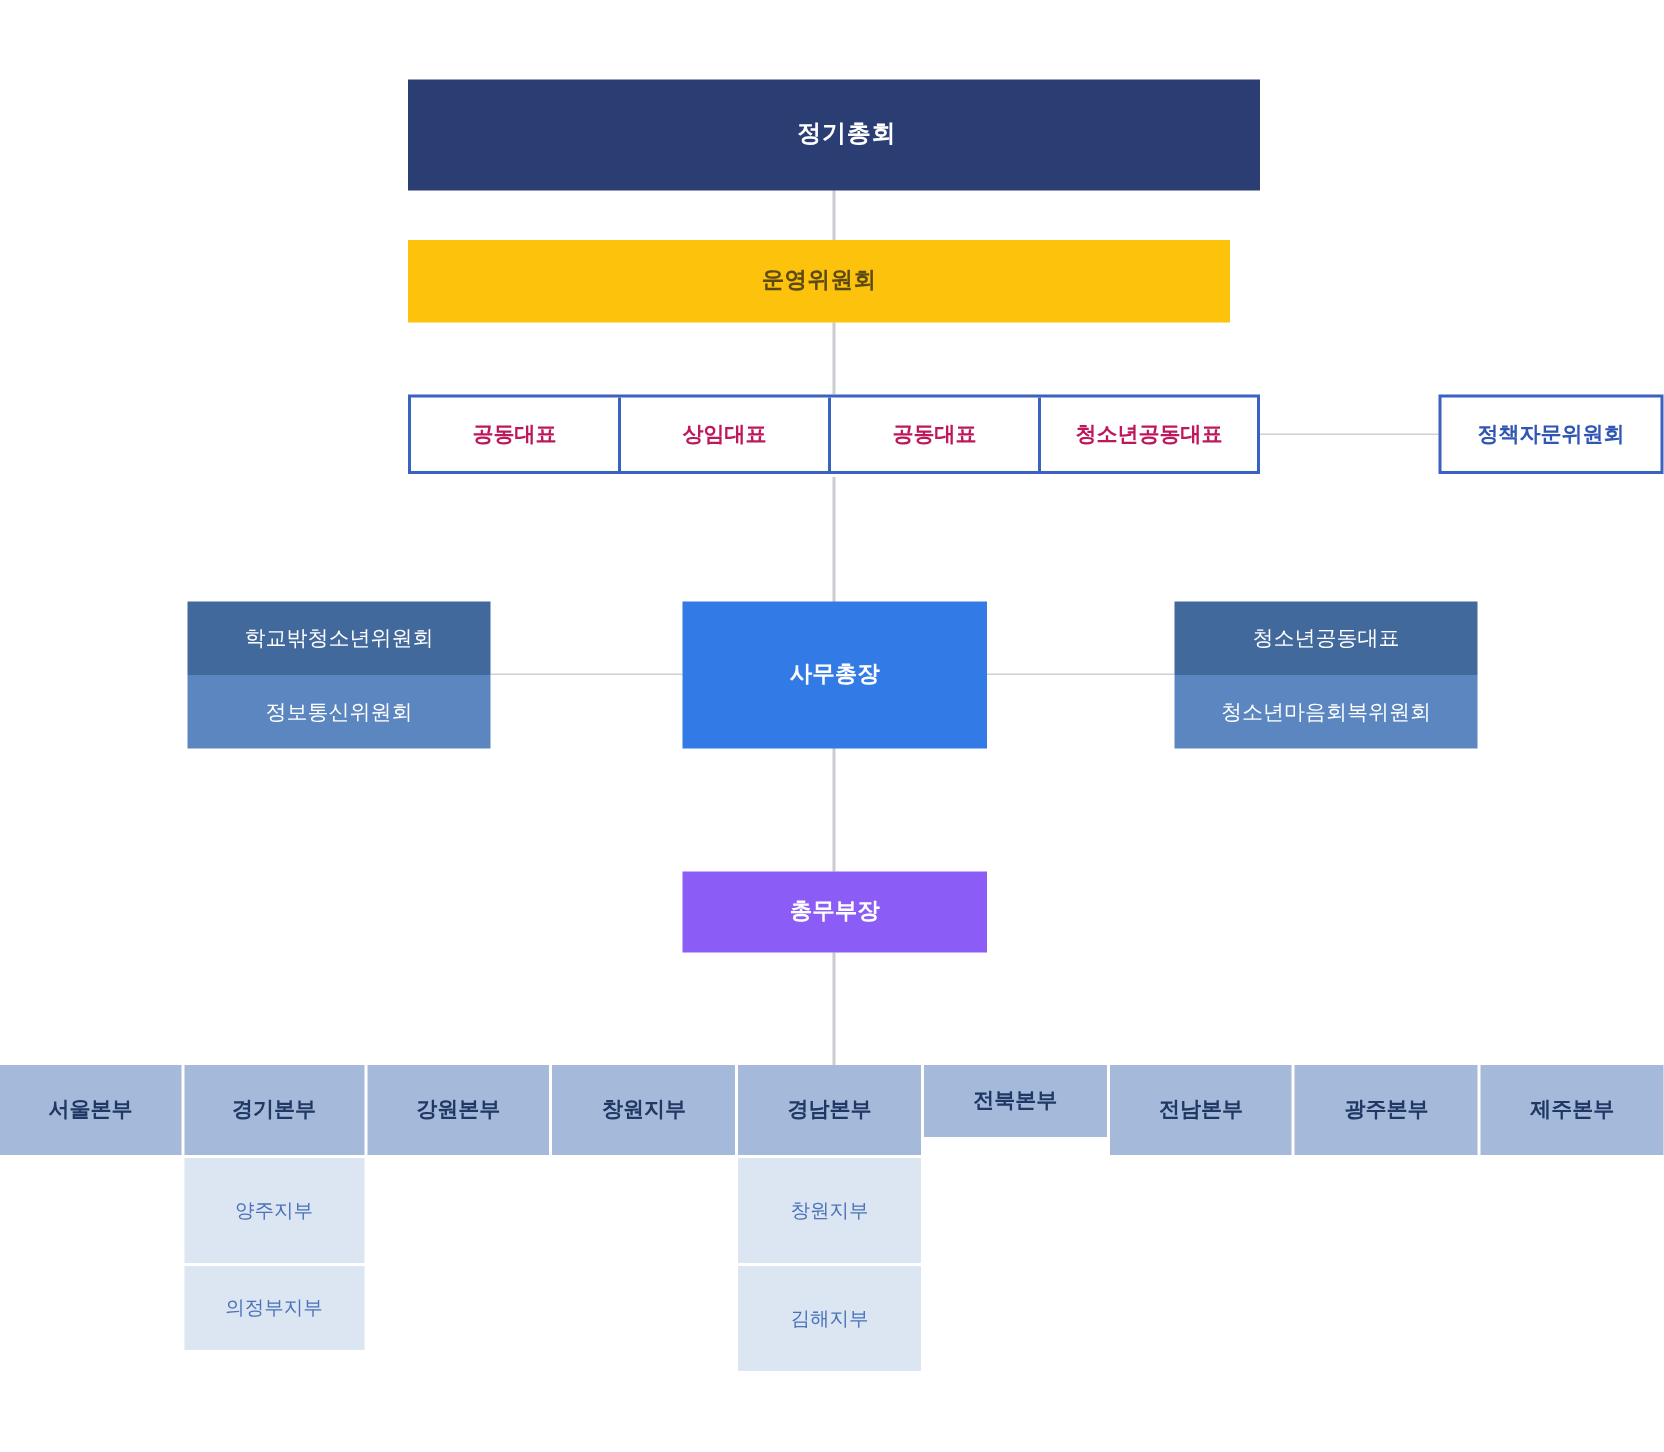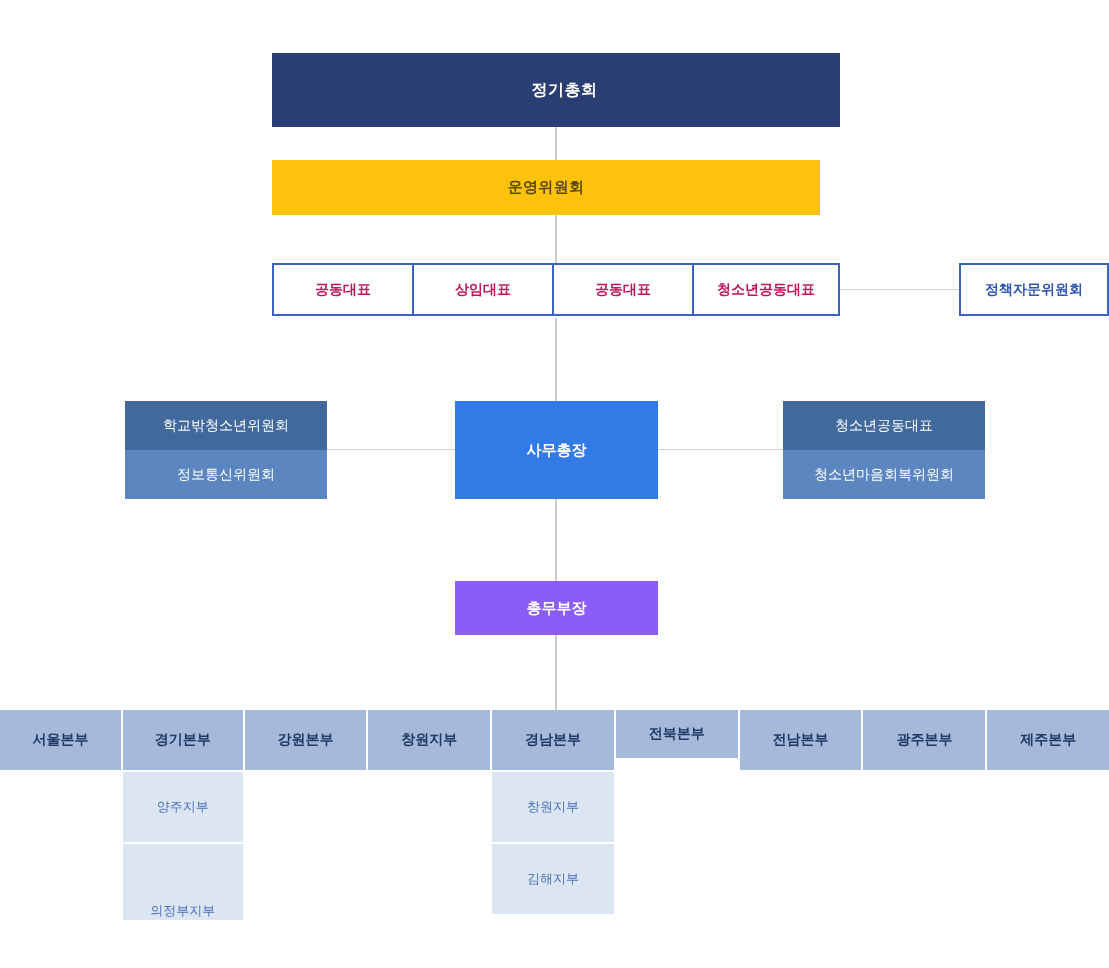--- a/index.html
+++ b/index.html
@@ -239,21 +239,21 @@
       </div>
     </div>
 
     <div class="region-col" style="width:121px;">
       <div class="region-head" style="height:60px;">
         <span>경기본부</span>
       </div>
       <div class="region-sub" style="height:70px;">
         <span>양주지부</span>
       </div>
-      <div class="region-sub" style="height:76px;align-items:flex-end;">
+      <div class="region-sub" style="height:56px;">
         <span>의정부지부</span>
       </div>
     </div>
 
     <div class="region-col" style="width:123px;">
       <div class="region-head" style="height:60px;">
         <span>강원본부</span>
       </div>
     </div>
 

